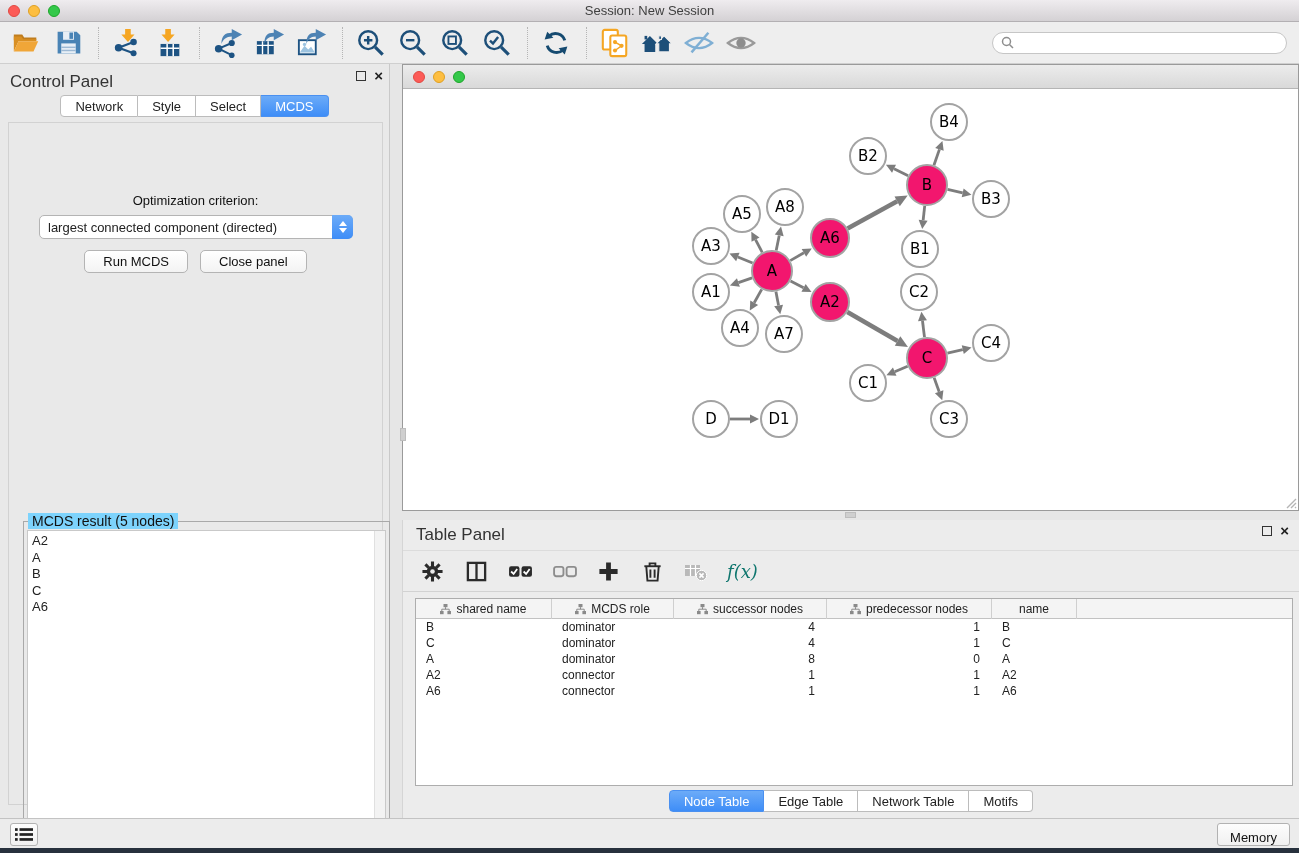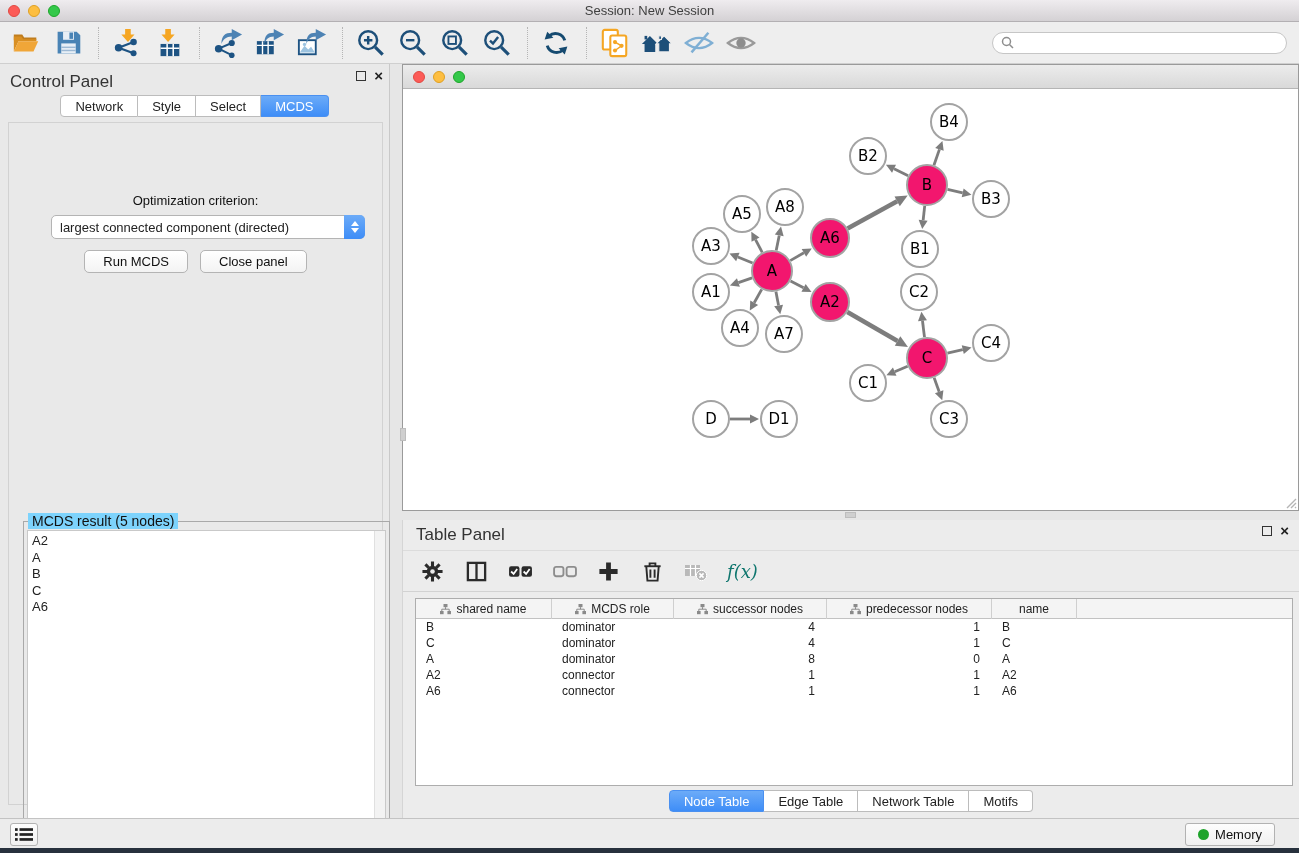--- a/index.html
+++ b/index.html
@@ -48,21 +48,21 @@
   .seg-tab {
     background:#fff; border:1px solid #bcbcbc; border-left:none;
     font-size:13px; color:#222; padding:3px 14px; height:22px; line-height:15px;
   }
   .seg-tab:first-child { border-left:1px solid #bcbcbc; border-radius:4px 0 0 4px; }
   .seg-tab:last-child { border-radius:0 4px 4px 0; }
   .seg-tab.selected { background:linear-gradient(#6cabf8,#3e8df7); color:#fff; border-color:#4a90f0; }
   .cp-content { position:absolute; left:8px; top:58px; width:375px; height:683px; border:1px solid #d2d2d2; }
   .opt-label { position:absolute; left:0; right:0; top:70px; text-align:center; font-size:13px; color:#111; }
   .criterion {
-    position:absolute; left:42px; top:92px; width:314px; height:24px;
+    position:absolute; left:30px; top:92px; width:314px; height:24px;
     background:#fff; border:1px solid #b4b4b4; border-radius:5px;
     display:flex; align-items:center; font-size:13px;
   }
   .criterion .val { flex:1; padding-left:8px; white-space:nowrap; overflow:hidden; }
   .criterion .stepper {
     width:21px; height:24px; margin:-1px -1px -1px 0;
     background:linear-gradient(#6cabf8,#3e8df7); border-radius:0 5px 5px 0;
     display:flex; flex-direction:column; align-items:center; justify-content:center; gap:2px;
   }
   .stepper .up { width:0; height:0; border-left:4px solid transparent; border-right:4px solid transparent; border-bottom:5px solid #fff; }
@@ -131,23 +131,23 @@
   .statusbar {
     position:absolute; left:0; top:818px; width:1299px; height:30px;
     background:#ececec; border-top:1px solid #c3c3c3;
   }
   .list-btn {
     position:absolute; left:10px; top:4px; width:28px; height:23px;
     background:linear-gradient(#fdfdfd,#f0f0f0); border:1px solid #b2b2b2; border-radius:3px;
     display:flex; align-items:center; justify-content:center;
   }
   .memory-btn {
-    position:absolute; right:24px; top:4px; height:23px;
+    position:absolute; right:9px; top:4px; height:23px;
     background:linear-gradient(#fdfdfd,#f0f0f0); border:1px solid #b2b2b2; border-radius:3px;
-    display:flex; align-items:center; gap:6px; padding:0 12px; font-size:13px; color:#111;
+    display:flex; align-items:center; gap:6px; padding:0 12px; font-size:13px; color:#111;flex-direction:column;
   }
   .mem-dot { width:11px; height:11px; border-radius:50%; background:#1ea32b; }
   .desktop-strip { position:absolute; left:0; bottom:0; width:1299px; height:5px; background:#27313d; }
 </style>
 </head>
 <body>
 
 <div class="titlebar">
   <div class="lights">
     <span class="light red"></span>

